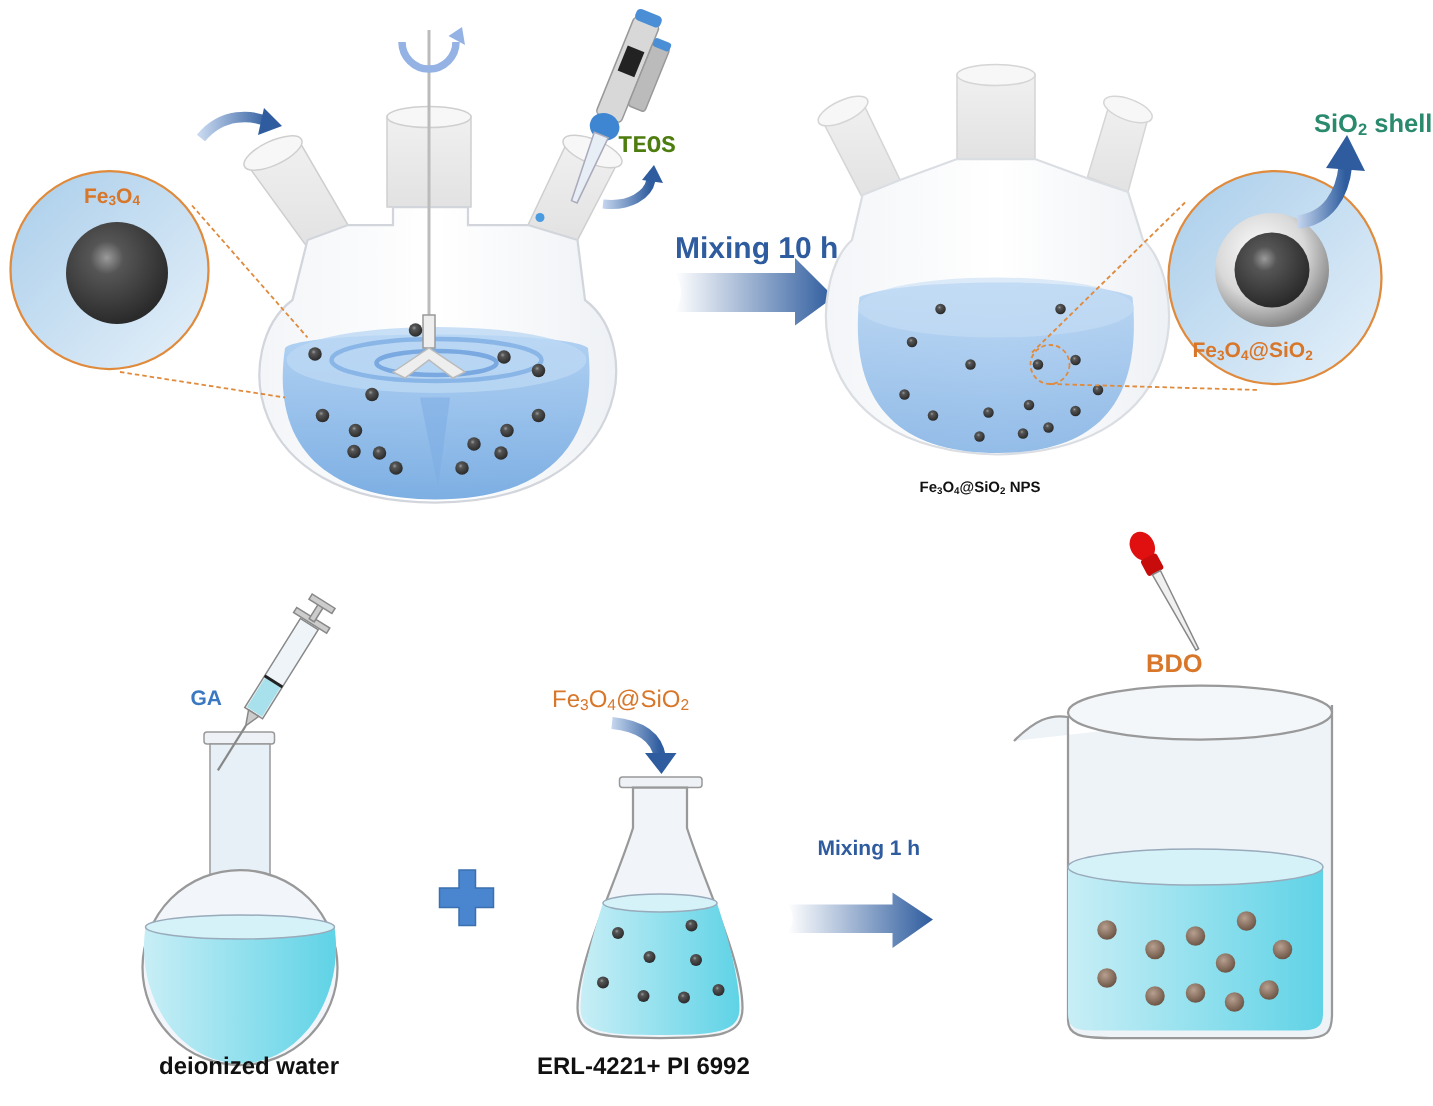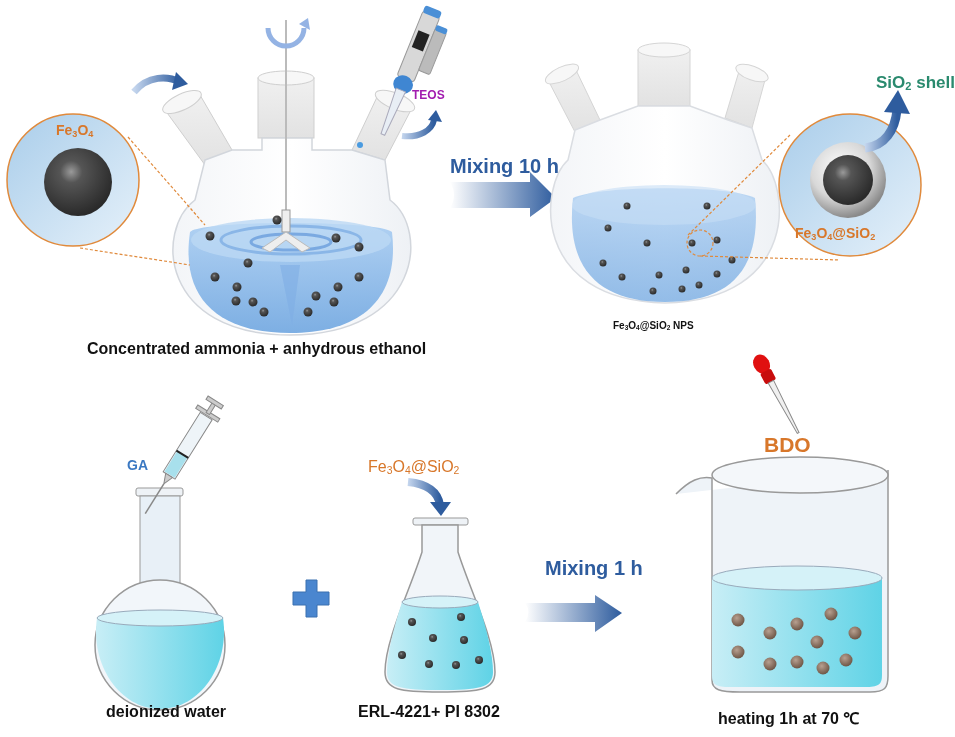--- a/index.html
+++ b/index.html
@@ -2,24 +2,24 @@
 <html><head>
 <meta charset="utf-8">
 <style>
   html, body { margin: 0; padding: 0; background: #ffffff; }
   #stage { position: relative; width: 955px; height: 737px; overflow: hidden; background: #ffffff; font-family: "Liberation Sans", sans-serif; }
   svg { position: absolute; left: 0; top: 0; }
   .lbl { position: absolute; font-family: "Liberation Sans", sans-serif; font-weight: bold; white-space: nowrap; }
   .black { color: #111111; font-size: 16px; }
   .blue { color: #2e5c9e; font-size: 20px; text-align: right; }
   .orange { color: #d8772a; font-size: 14px; }
-  .purple { color: #a21caf; font-size: 12px; }
+  .purple { color: #4d7c0f; font-size: 16px; font-family: Liberation Mono, monospace; }
   .green { color: #2a8a6e; font-size: 17px; }
   .ga { color: #3a78c2; font-size: 14px; }
-  .bdo { color: #d8772a; font-size: 21px; }
+  .bdo { color: #d8772a; font-size: 17px; }
   sub { font-size: 0.65em; vertical-align: -0.2em; }
 </style>
 </head>
 <body>
 
 <div id="stage">
 <svg width="955" height="737" viewBox="0 0 955 737">
   <defs>
     <radialGradient id="feBall" cx="0.4" cy="0.35" r="0.65">
       <stop offset="0" stop-color="#9a9a9a"></stop>
@@ -243,36 +243,34 @@
     <ellipse cx="770" cy="362" rx="8" ry="10" fill="#e01010"></ellipse>
     <rect x="764" y="370" width="12" height="12" rx="2" fill="#c80c0c"></rect>
     <path d="M767,382 L773,382 L771,440 L769,440 Z" fill="#f0f0f0" stroke="#888"></path>
   </g>
 </svg>
 
 <div class="lbl purple" style="left:412px;top:88px;">TEOS</div>
 
 <div class="lbl orange" style="left:56px;top:122px;">Fe<sub>3</sub>O<sub>4</sub></div>
 
-<div class="lbl black" style="left:87px;top:340px;">Concentrated ammonia + anhydrous ethanol</div>
 
 <div class="lbl blue" style="left:450px;top:155px;">Mixing 10 h</div>
 
 <div class="lbl green" style="left:876px;top:73px;">SiO<sub>2</sub> shell</div>
 
 <div class="lbl orange" style="left:795px;top:225px;">Fe<sub>3</sub>O<sub>4</sub>@SiO<sub>2</sub></div>
 
 <div class="lbl black" style="left:613px;top:320px;font-size:10px;">Fe<sub>3</sub>O<sub>4</sub>@SiO<sub>2</sub> NPS</div>
 
 <div class="lbl ga" style="left:127px;top:457px;">GA</div>
 
 <div class="lbl black" style="left:90px;top:703px;margin-left:16px;">deionized water</div>
 
 <div class="lbl orange" style="left:368px;top:458px;font-size:16px;font-weight:normal;">Fe<sub>3</sub>O<sub>4</sub>@SiO<sub>2</sub></div>
 
-<div class="lbl black" style="left:358px;top:703px;">ERL-4221+ PI 8302</div>
-
-<div class="lbl blue" style="left:545px;top:557px;font-size:20px;">Mixing 1 h</div>
+<div class="lbl black" style="left:358px;top:703px;">ERL-4221+ PI 6992</div>
+
+<div class="lbl blue" style="left:545px;top:557px;font-size:14px;">Mixing 1 h</div>
 
 <div class="lbl bdo" style="left:764px;top:433px;">BDO</div>
 
-<div class="lbl black" style="left:718px;top:707px;">heating 1h at 70 ℃</div>
 </div>
 
 </body></html>

